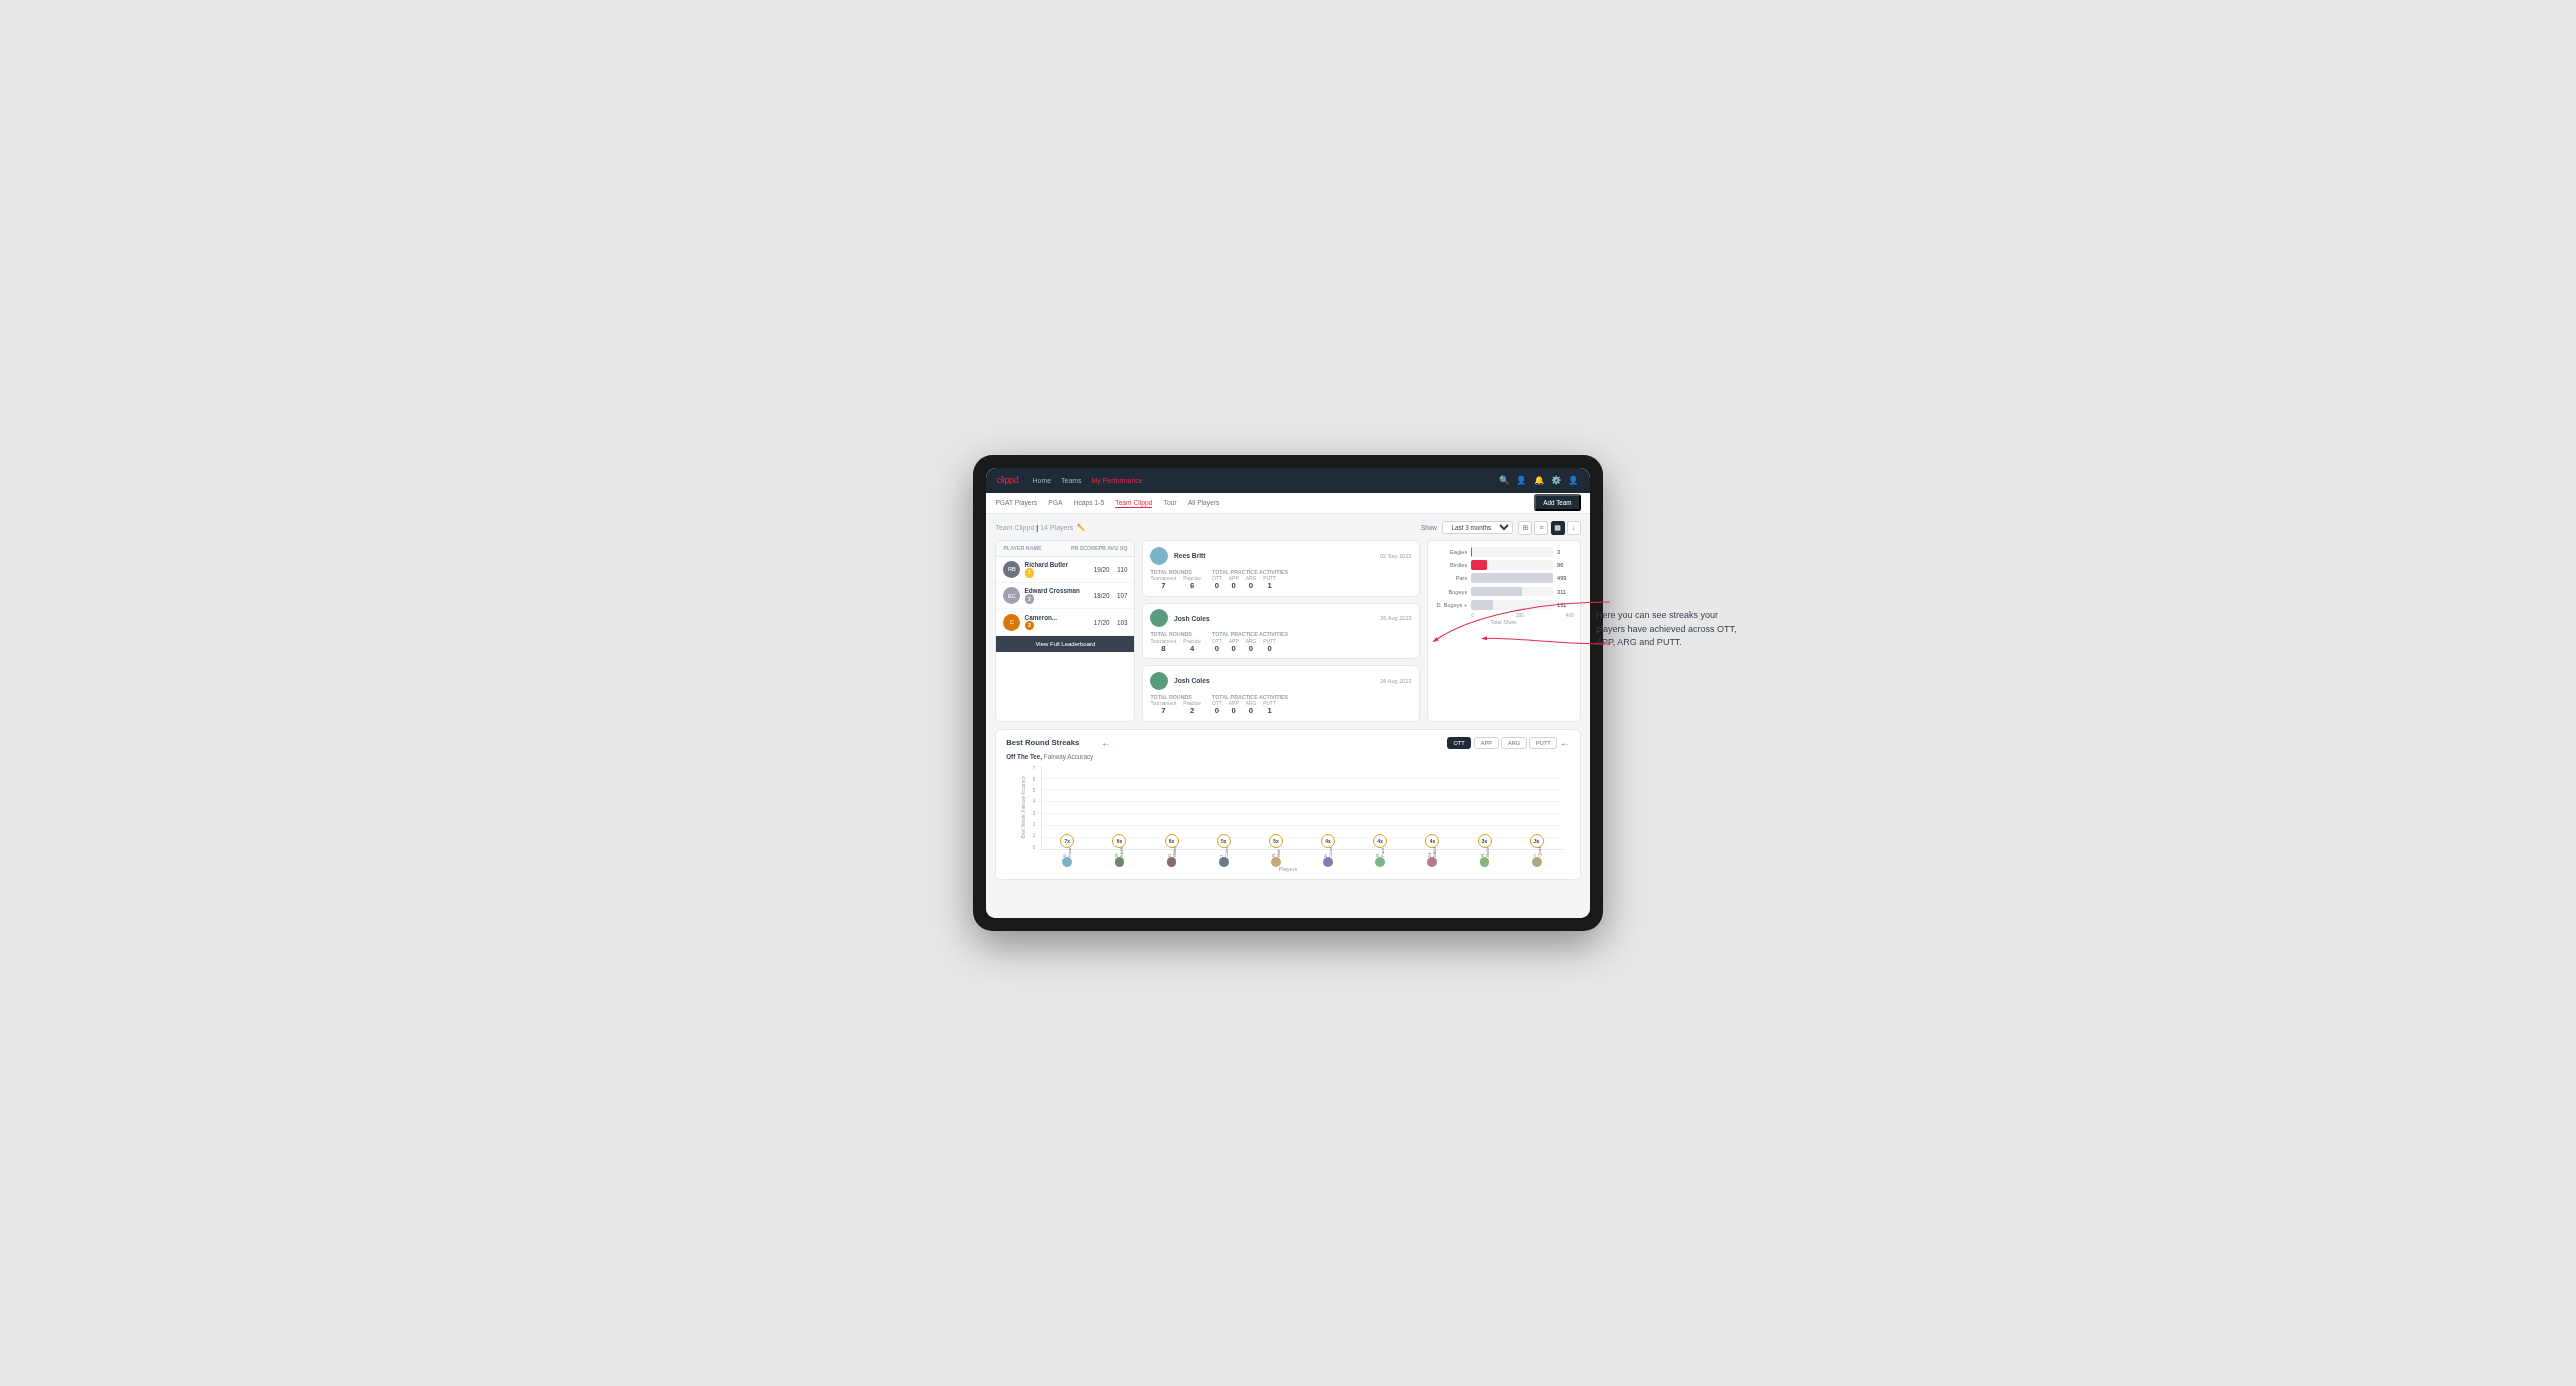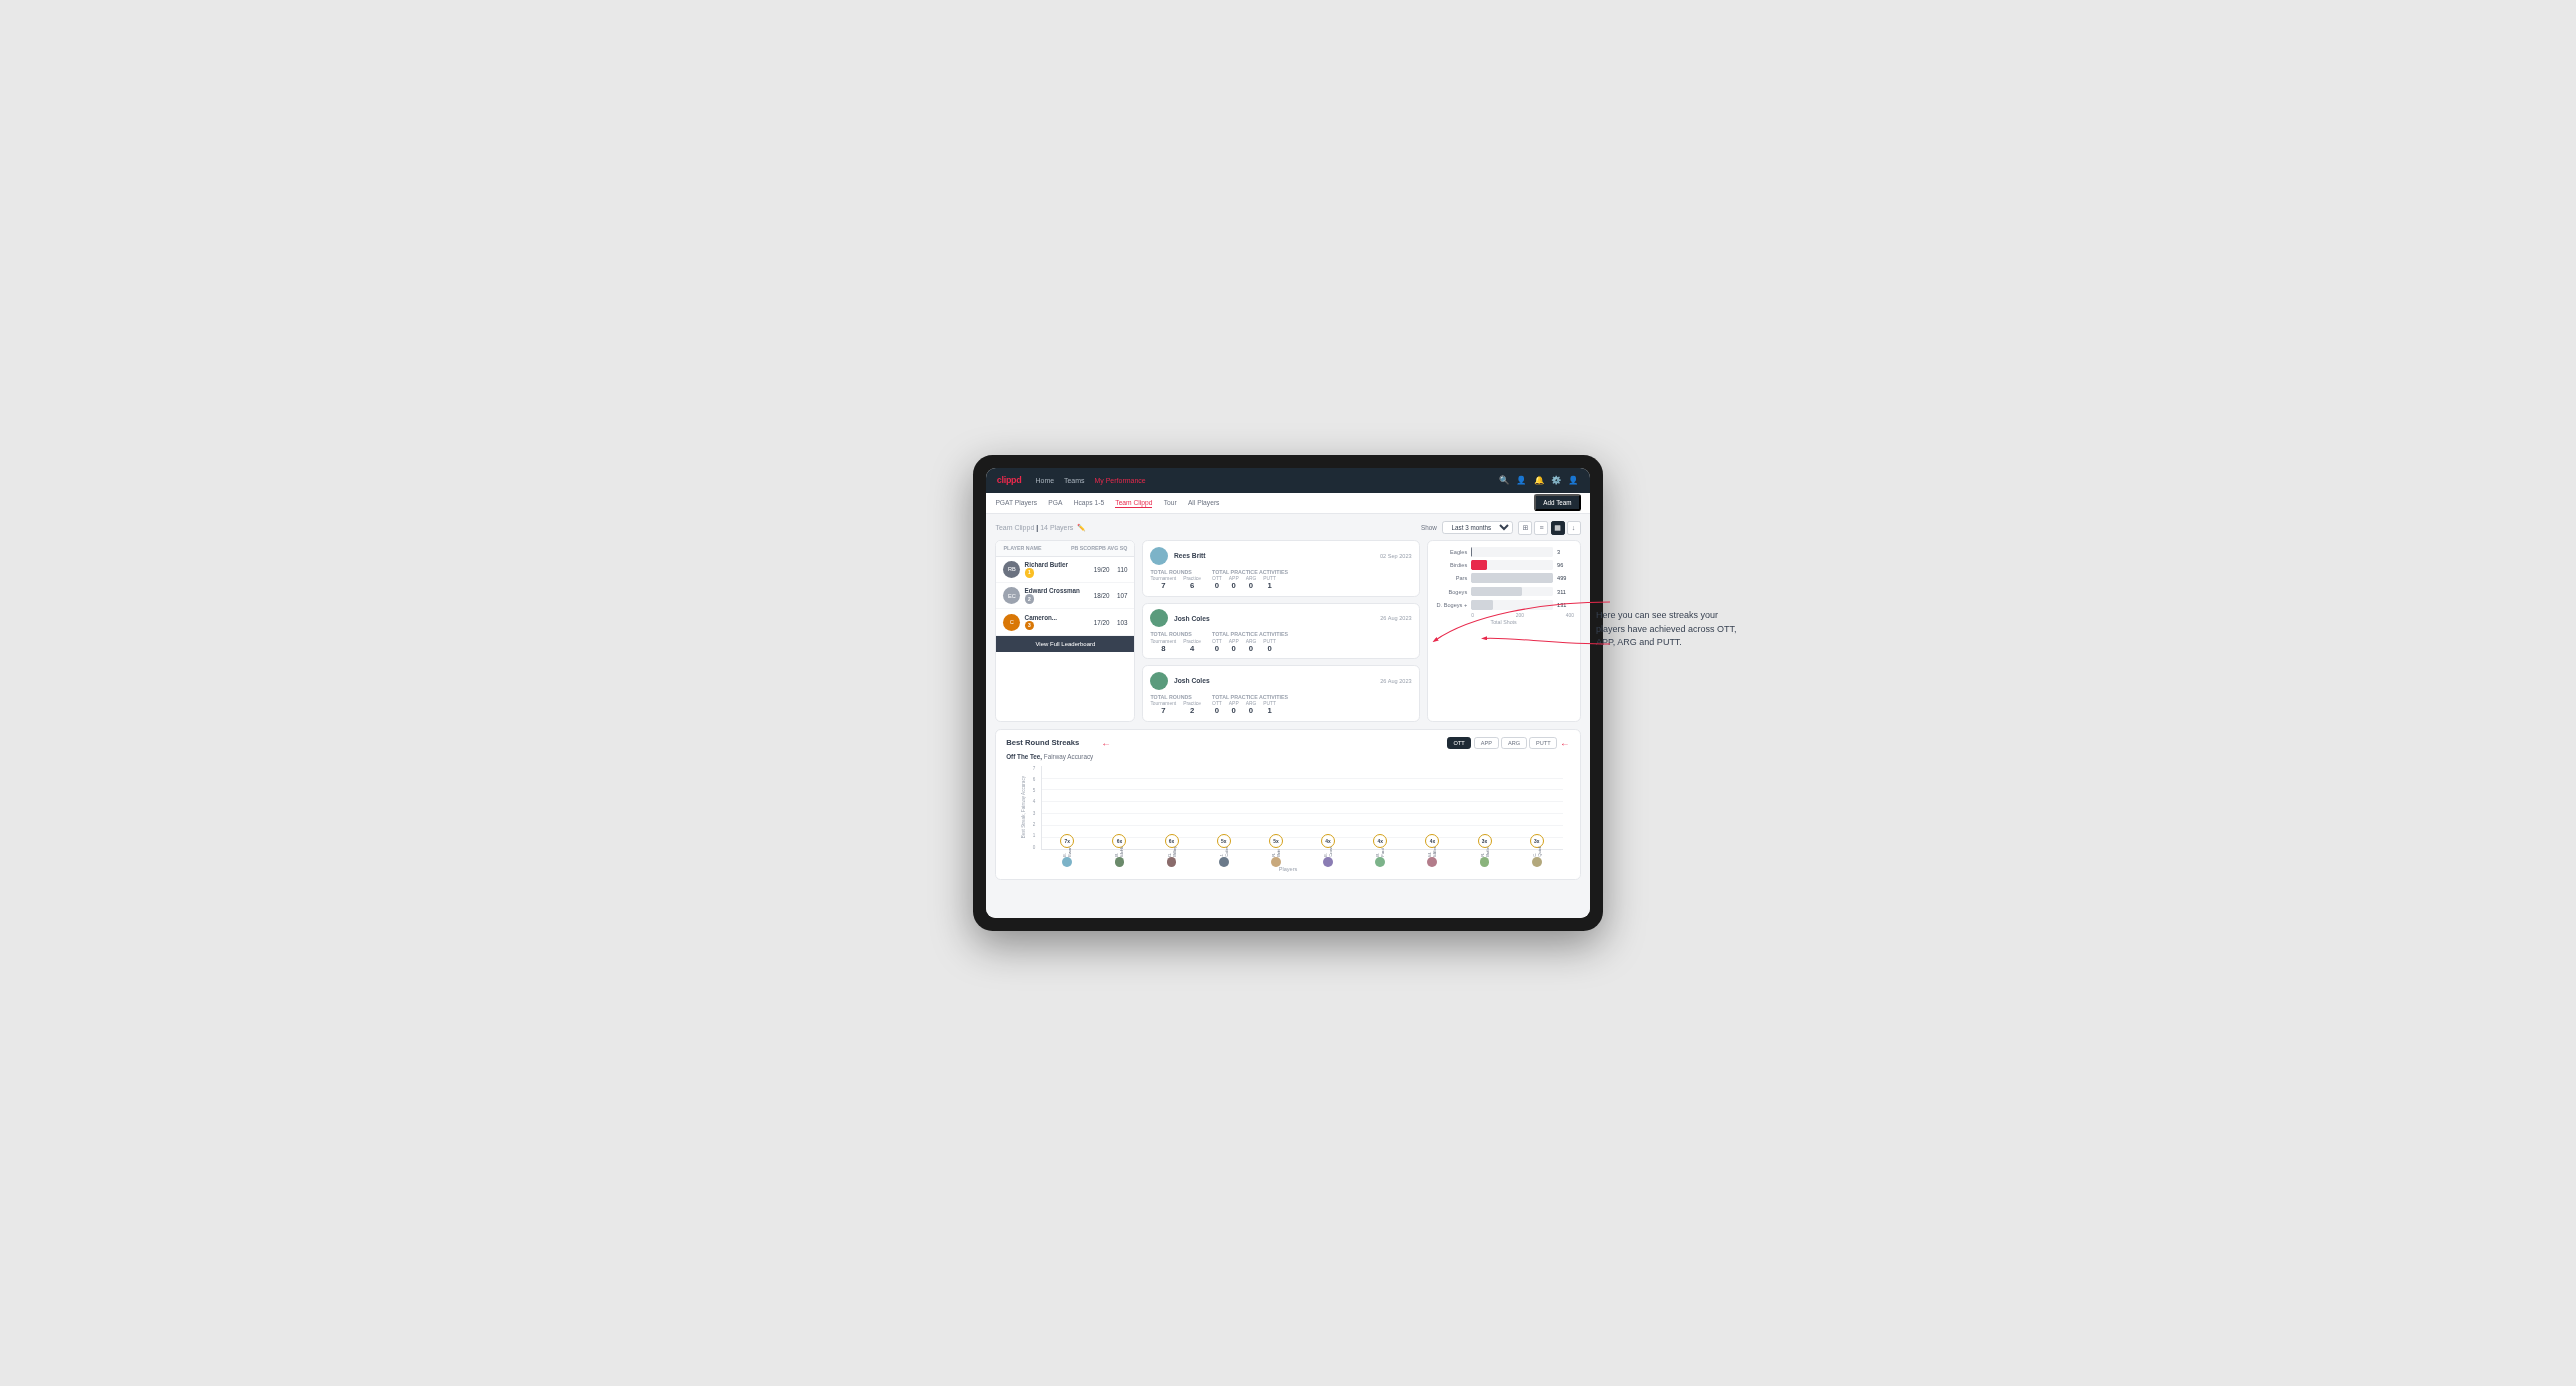--- a/index.html
+++ b/index.html
@@ -33,21 +33,21 @@
     .navbar {
       background: #1e2a35;
       display: flex;
       align-items: center;
       padding: 0 11.2px;
       height: 25px;
       flex-shrink: 0;
     }
     .logo {
       color: #e8294c;
-      font-weight: 700;
+      font-weight: 400;
       font-size: 9px;
       letter-spacing: -0.3px;
       margin-right: 14px;
     }
     .nav-links {
       display: flex;
       gap: 9.8px;
       flex: 1;
     }
     .nav-link {

